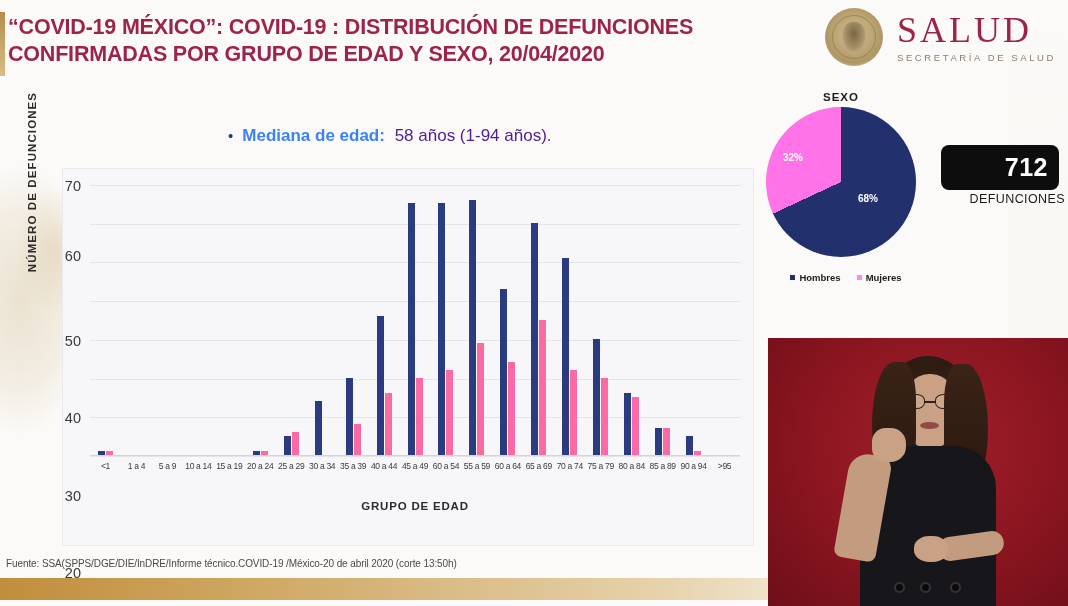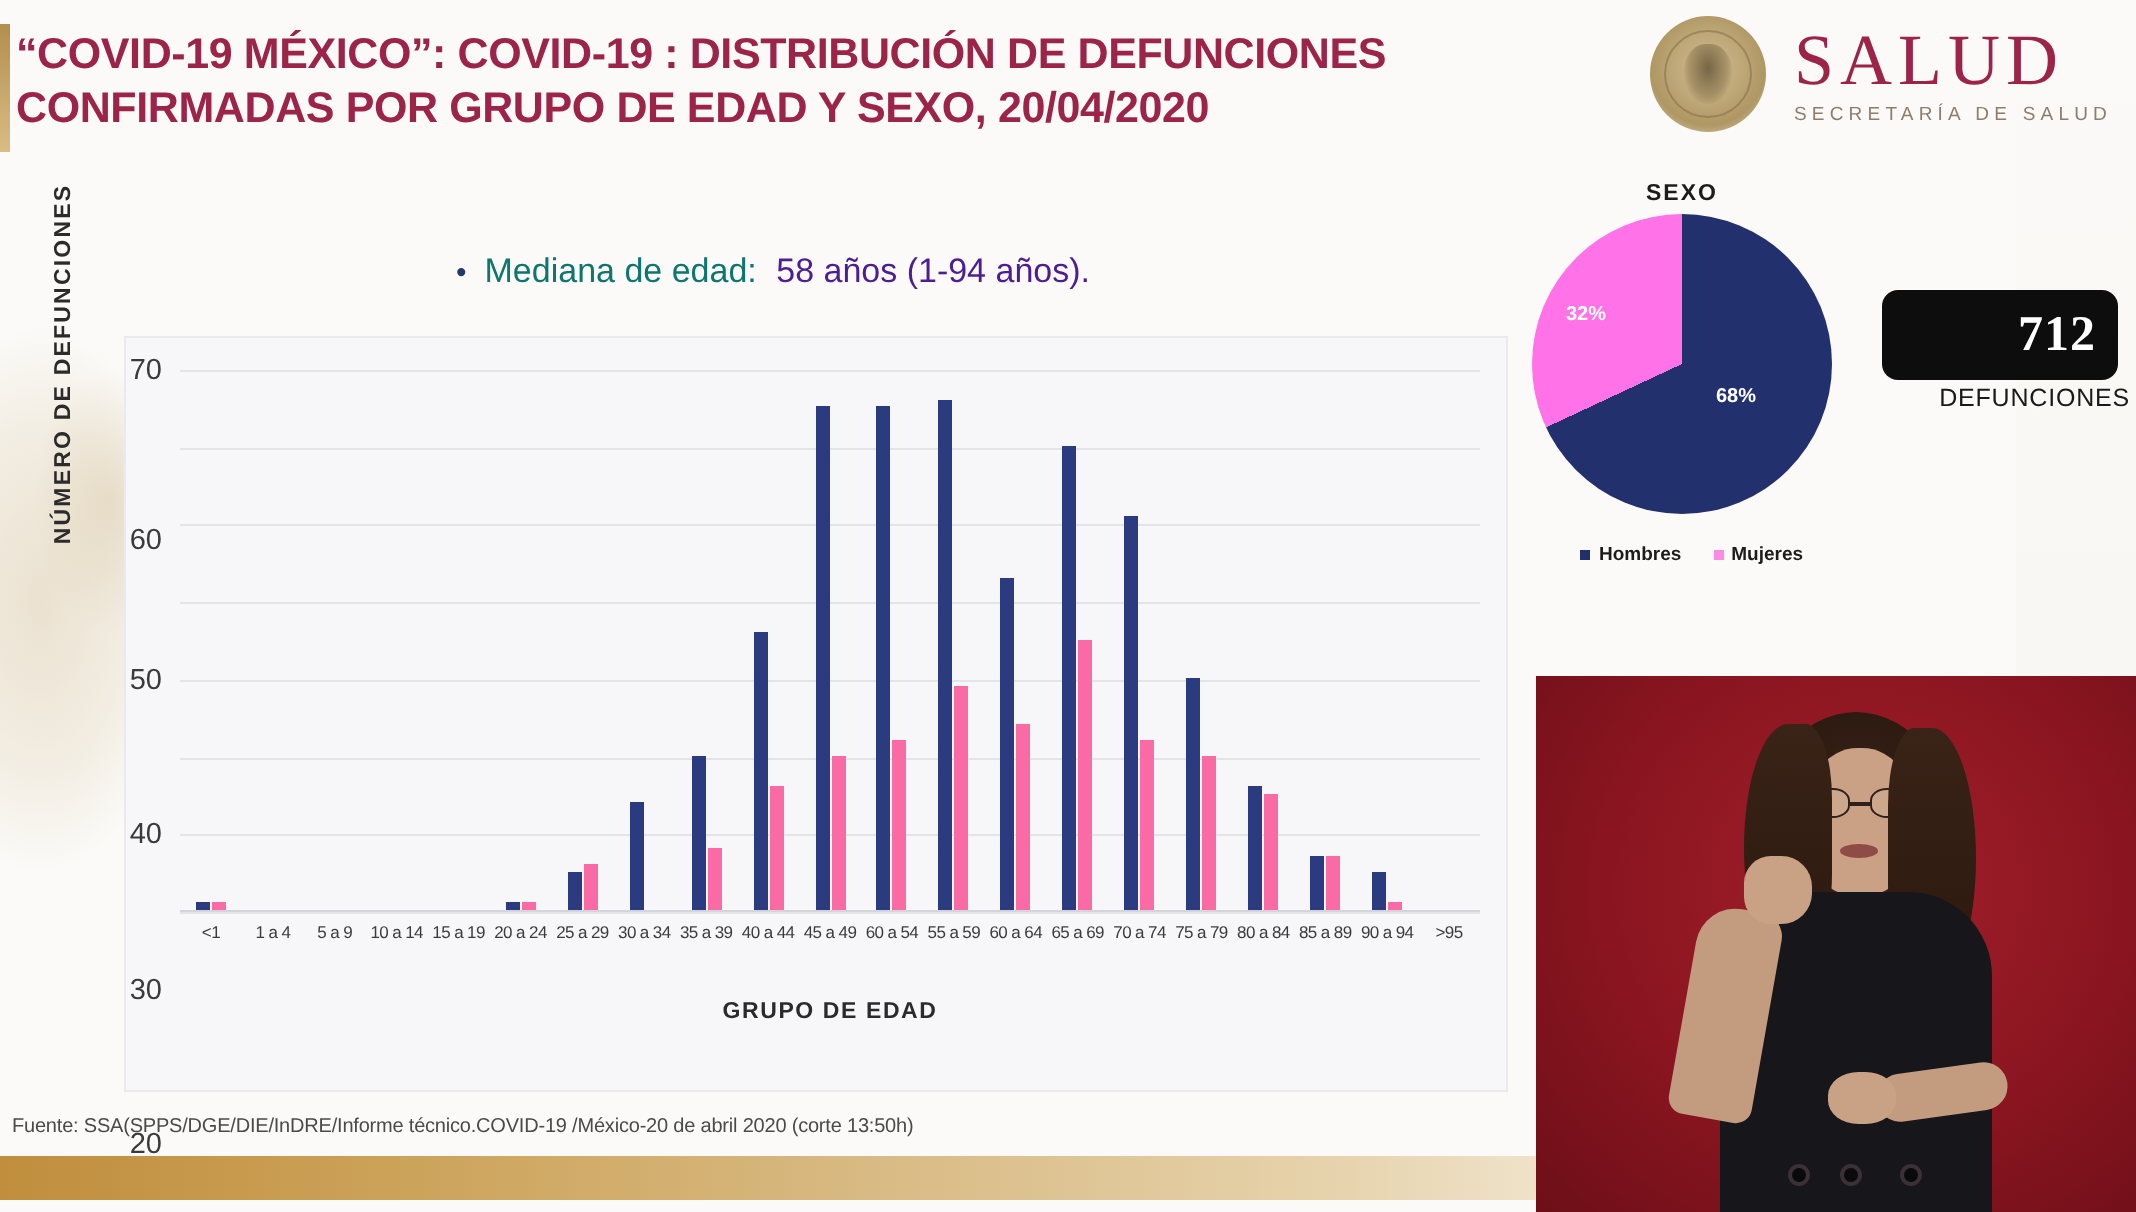--- a/index.html
+++ b/index.html
@@ -74,21 +74,21 @@
     font-size: 9.5px; color: #8f7d6a; letter-spacing: 2.6px; margin-top: 5px;
   }
 
   
   .bullet-row {
     position: absolute; left: 228px; top: 126px;
     display: flex; align-items: baseline; gap: 9px;
     font-size: 17px; color: #233b6b;
   }
   .bullet-dot { font-size: 15px; color: #233b6b; line-height: 1; }
-  .bullet-strong { font-weight: normal; color: #0f766e; }
+  .bullet-strong { font-weight: bold; color: #3b82f6; }
   .bullet-rest { font-weight: normal; color: #4c1d95; margin-left: 5px; }
 
   
   .chart-card {
     position: absolute; left: 62px; top: 168px;
     width: 692px; height: 378px;
     background: #f7f7f9;
     border: 1px solid #e9e9ee;
   }
   .ylabel {
@@ -172,21 +172,21 @@
 
   
   .counter-box {
     position: absolute; left: 941px; top: 145px;
     width: 118px; height: 45px;
     background: #0d0d0d; border-radius: 8px;
     display: flex; align-items: center; justify-content: flex-end;
     padding-right: 11px;
   }
   .counter-num {
-    color: #ffffff; font-size: 25px; font-weight: bold; letter-spacing: 0.5px; font-family: Liberation Serif, serif;
+    color: #ffffff; font-size: 25px; font-weight: bold; letter-spacing: 0.5px;
   }
   .counter-label {
     position: absolute; left: 941px; top: 192px; width: 126px;
     text-align: right; padding-right: 2px;
     font-size: 12.5px; font-weight: normal; letter-spacing: 0.4px; color: #1a1a1a;
   }
 
   
   .video {
     position: absolute; left: 768px; top: 338px;
@@ -311,21 +311,21 @@
         <div class="gridline" style="top: 155.857px;">
           <div class="ytick" style="top: 155.857px;">30</div>
         </div>
         <div class="gridline" style="top: 117.143px;">
           <div class="ytick" style="top: 117.143px;">40</div>
         </div>
         <div class="gridline" style="top: 78.4286px;">
           <div class="ytick" style="top: 78.4286px;">50</div>
         </div>
         <div class="gridline" style="top: 39.7143px;">
-          <div class="ytick" style="top: 47px;">60</div>
+          <div class="ytick" style="top: 32px;">60</div>
         </div>
         <div class="gridline" style="top: 1px;">
           <div class="ytick" style="top: 1px;">70</div>
         </div>
       </div>
     <div class="axis-base"></div>
     <div class="bars" id="bars">
         <div class="grp">
           <div class="bar m" style="height: 3.87143px;"></div>
           <div class="bar f" style="height: 3.87143px;"></div>

